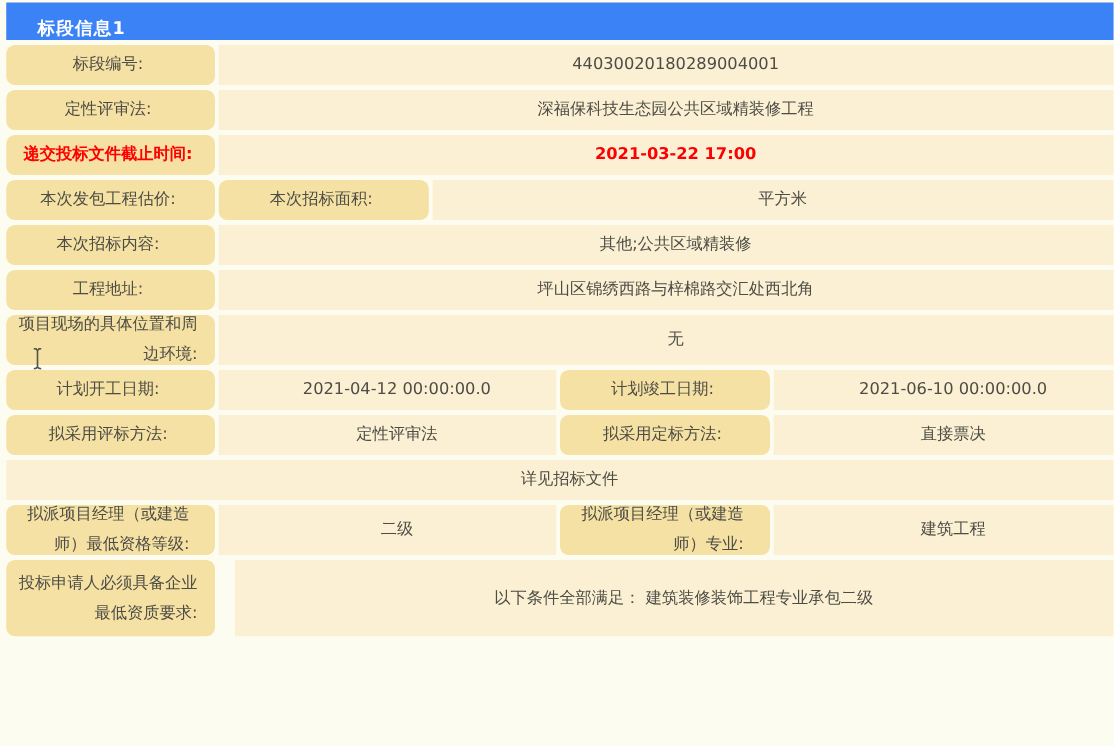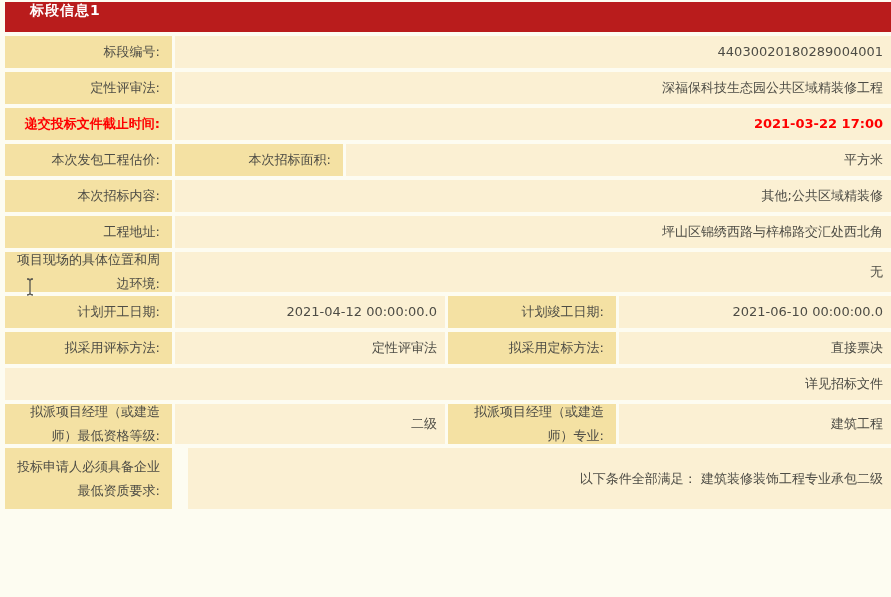--- a/index.html
+++ b/index.html
@@ -9,23 +9,23 @@
     overflow: hidden;
     font-family: "DejaVu Sans", "Liberation Sans", sans-serif;
   }
   .panel {
     position: relative;
     margin: 2px 0 0 5px;
     width: 886px;
   }
   .title-bar {
     height: 30px;
-    background: #b91c1c;
+    background: #3b82f6;
     display: flex;
-    align-items: flex-start;
+    align-items: flex-end;
     padding-left: 25px;
     margin-bottom: 4px;
     box-sizing: border-box;
   }
   .title-bar span {
     color: #ffffff;
     font-size: 14px;
     font-weight: bold;
     letter-spacing: 1px;
   }
@@ -40,35 +40,35 @@
   .cell {
     box-sizing: border-box;
     display: flex;
     align-items: center;
     font-size: 13px;
     color: #4d4c45;
   }
   .label-cell {
     flex: 0 0 167px;
     background: #f4e1a3;
-    justify-content: flex-end;
+    justify-content: center;
     padding: 0 12px 0 8px;
+    border-radius: 7px;
   }
   .label-cell span {
     text-align: right;
     white-space: pre-line;
     line-height: 24px;
   }
   .label2-cell { flex-basis: 168px; }
   .value-cell {
     flex: 1 1 auto;
     background: #fbf0d3;
-    justify-content: flex-end;
+    justify-content: center;
     padding-left: 15px;
-    padding-right: 8px;
   }
   .value-cell.fixed { flex: 0 0 270px; }
   .value-cell span { line-height: 22px; }
   .row.highlight .label-cell span,
   .row.highlight .value-cell span {
     color: #fe0000;
     font-weight: bold;
   }
   .ibeam-cursor {
     position: absolute;

